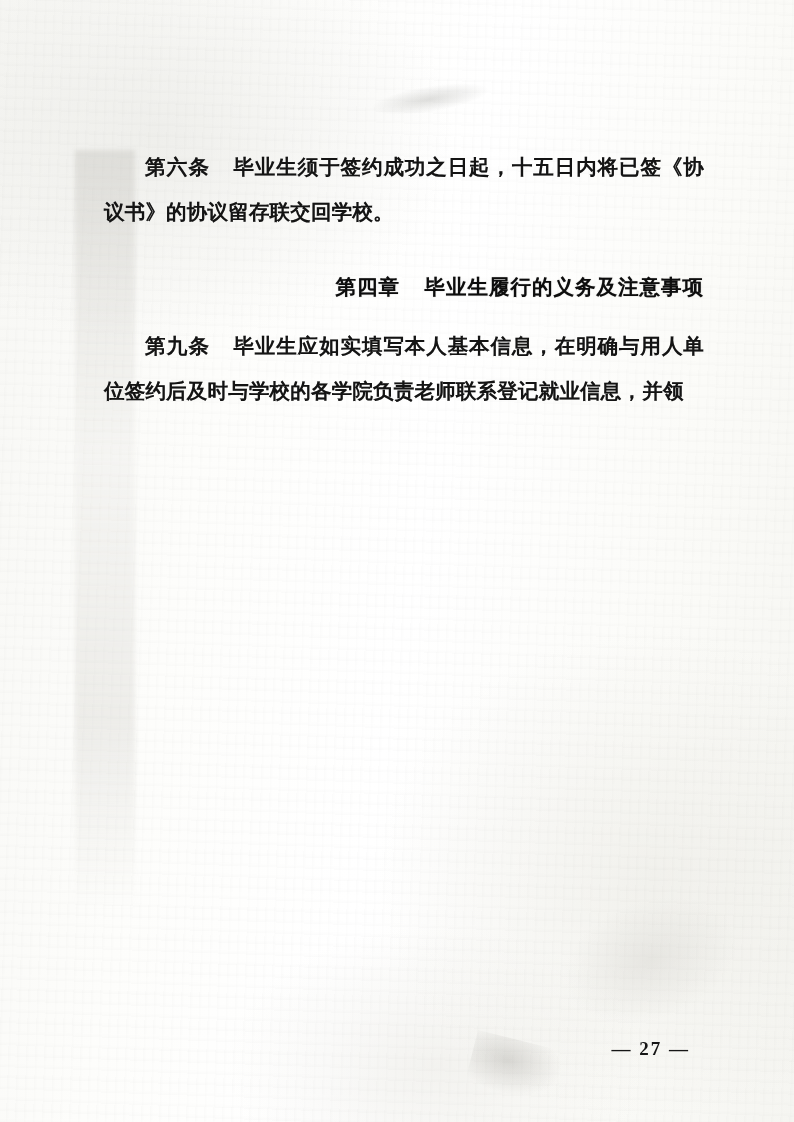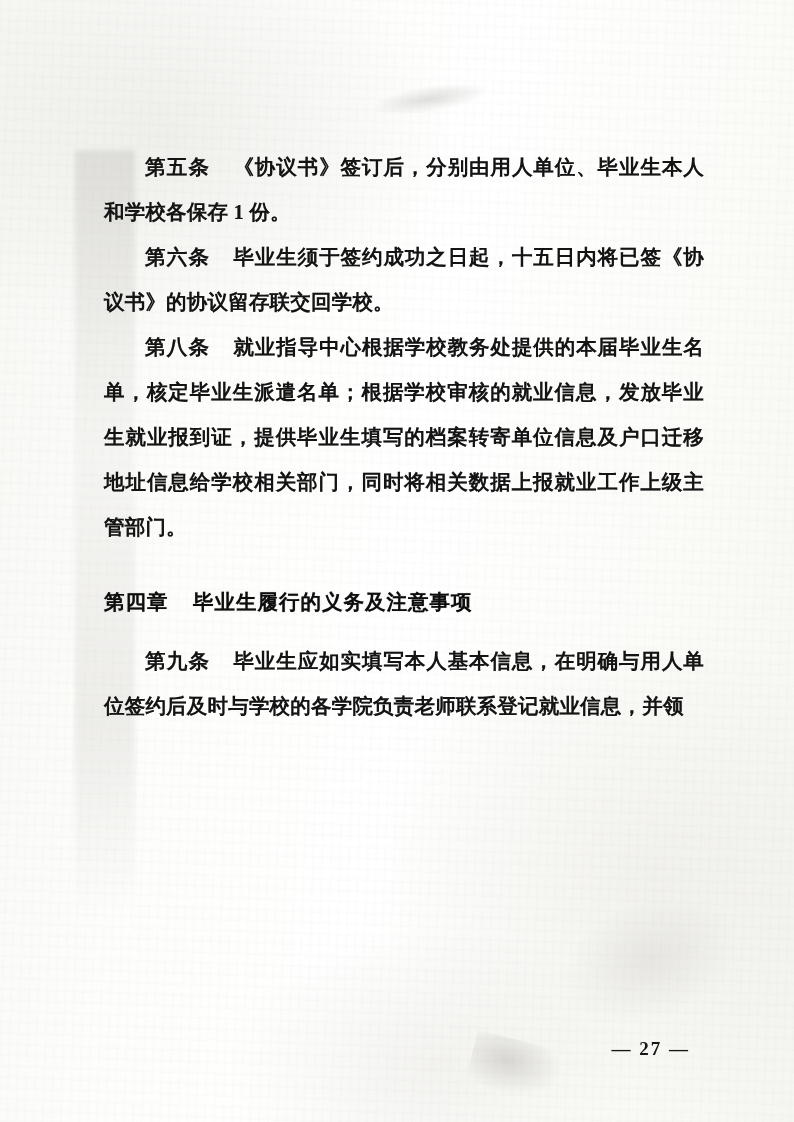--- a/index.html
+++ b/index.html
@@ -86,21 +86,21 @@
   .para .marker {
     font-weight: 700;
     letter-spacing: 0.5px;
   }
   .para .gap {
     display: inline-block;
     width: 1.1em;
   }
   .section-heading {
     margin: 30px 0 14px 0;
-    text-align: left;
+    text-align: right;
     font-weight: 800;
     font-size: 20.5px;
     letter-spacing: 1px;
     color: #0d0d0d;
     text-shadow: 0 0 0.8px rgba(0,0,0,0.5);
   }
   .section-heading .gap {
     display: inline-block;
     width: 1.2em;
   }
@@ -121,32 +121,26 @@
   <div class="paper-noise"></div>
   <div class="smudge-a"></div>
   <div class="smudge-b"></div>
   <div class="smudge-c"></div>
   <div class="smudge-d"></div>
 
   <div class="content">
 
 
 
-    <p class="para">
-      <span class="marker">第五条</span><span class="gap"></span><span>《协议书》签订后，分别由用人单位、毕业生本人和学校各保存 1 份。</span>
-    </p>
 
     <p class="para">
       <span class="marker">第六条</span><span class="gap"></span><span>毕业生须于签约成功之日起，十五日内将已签《协议书》的协议留存联交回学校。</span>
     </p>
 
 
-    <p class="para">
-      <span class="marker">第八条</span><span class="gap"></span><span>就业指导中心根据学校教务处提供的本届毕业生名单，核定毕业生派遣名单；根据学校审核的就业信息，发放毕业生就业报到证，提供毕业生填写的档案转寄单位信息及户口迁移地址信息给学校相关部门，同时将相关数据上报就业工作上级主管部门。</span>
-    </p>
 
     <h2 class="section-heading">
       <span>第四章</span><span class="gap"></span><span>毕业生履行的义务及注意事项</span>
     </h2>
 
     <p class="para">
       <span class="marker">第九条</span><span class="gap"></span><span>毕业生应如实填写本人基本信息，在明确与用人单位签约后及时与学校的各学院负责老师联系登记就业信息，并领</span>
     </p>
 
   </div>

